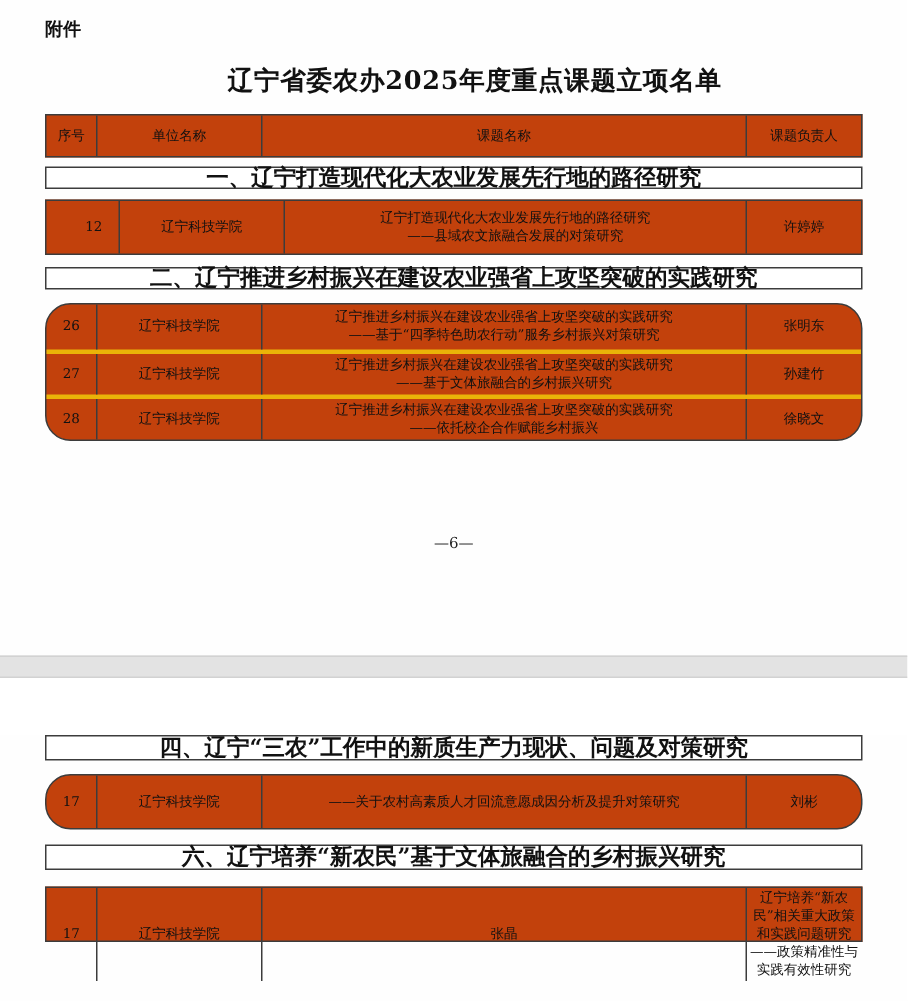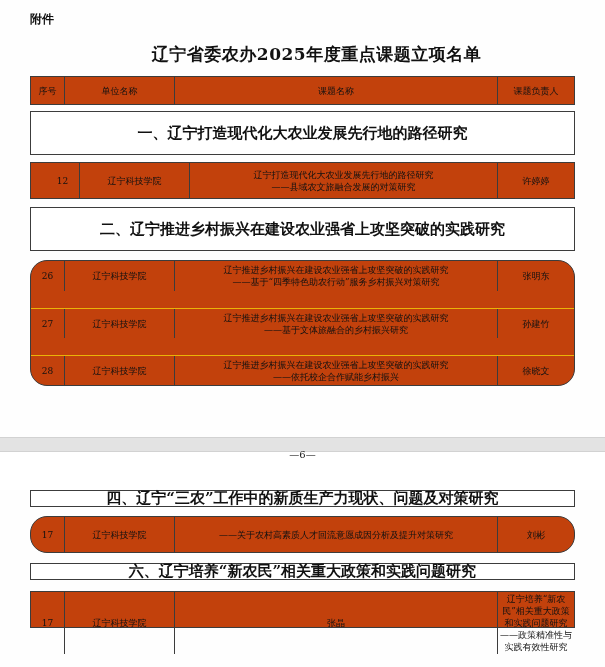--- a/index.html
+++ b/index.html
@@ -38,21 +38,21 @@
   }
   .tbl {
     margin: 0 30px;
     border: 1px solid #3c3c3c;
     background: #c2410c;
   }
   .trow {
     display: grid;
     grid-template-columns: 34px 110px 1fr 76px;
   }
-  .trow + .trow { border-top: 1px solid #eab308; margin-top: 17px; }
+  .trow + .trow { border-top: 3px solid #eab308; }
   .cell {
     border-right: 1px solid #3c3c3c;
     display: flex;
     flex-direction: column;
     align-items: center;
     justify-content: center;
     text-align: center;
     font-size: 9px;
     line-height: 12px;
     padding: 1px 2px;
@@ -63,21 +63,21 @@
   .section-box {
     margin: 0 30px;
     border: 1px solid #3c3c3c;
     display: flex;
     align-items: center;
     justify-content: center;
     font-weight: bold;
     font-size: 15px;
     background: #fff;
   }
-  .sec-h27 { height: 44px; }
+  .sec-h27 { height: 15px; }
   .sec-h30 { height: 17px; }
   .mt6 { margin-top: 6px; }
   .mt7 { margin-top: 7px; padding-left: 15px; }
   .mt8 { margin-top: 8px; }
   .mt9 { margin-top: 9px; border-radius: 17px; }
   .mt10 { margin-top: 10px; }
   .mt11 { margin-top: 11px; }
   .mt38 { margin-top: 38px; }
   .r35 .trow { height: 35px; }
   .r30 .trow { height: 30px; }
@@ -167,21 +167,21 @@
     <div class="trow">
       <div class="cell">17</div>
       <div class="cell">辽宁科技学院</div>
       <div class="cell">
         <span class="project-line">——关于农村高素质人才回流意愿成因分析及提升对策研究</span>
       </div>
       <div class="cell">刘彬</div>
     </div>
   </div>
 
-  <div class="section-box sec-h30 mt10">六、辽宁培养“新农民”相关重大政策和实践问题研究</div>
+  <div class="section-box sec-h30 mt10">六、辽宁培养“新农民”基于文体旅融合的乡村振兴研究</div>
 
   <div class="tbl r35 mt11">
     <div class="trow">
       <div class="cell">17</div>
       <div class="cell">辽宁科技学院</div>
       <div class="cell">张晶</div>
       <div class="cell">
         <span class="project-line">辽宁培养“新农民”相关重大政策和实践问题研究</span>
         <span class="project-line">——政策精准性与实践有效性研究</span>
       </div>

